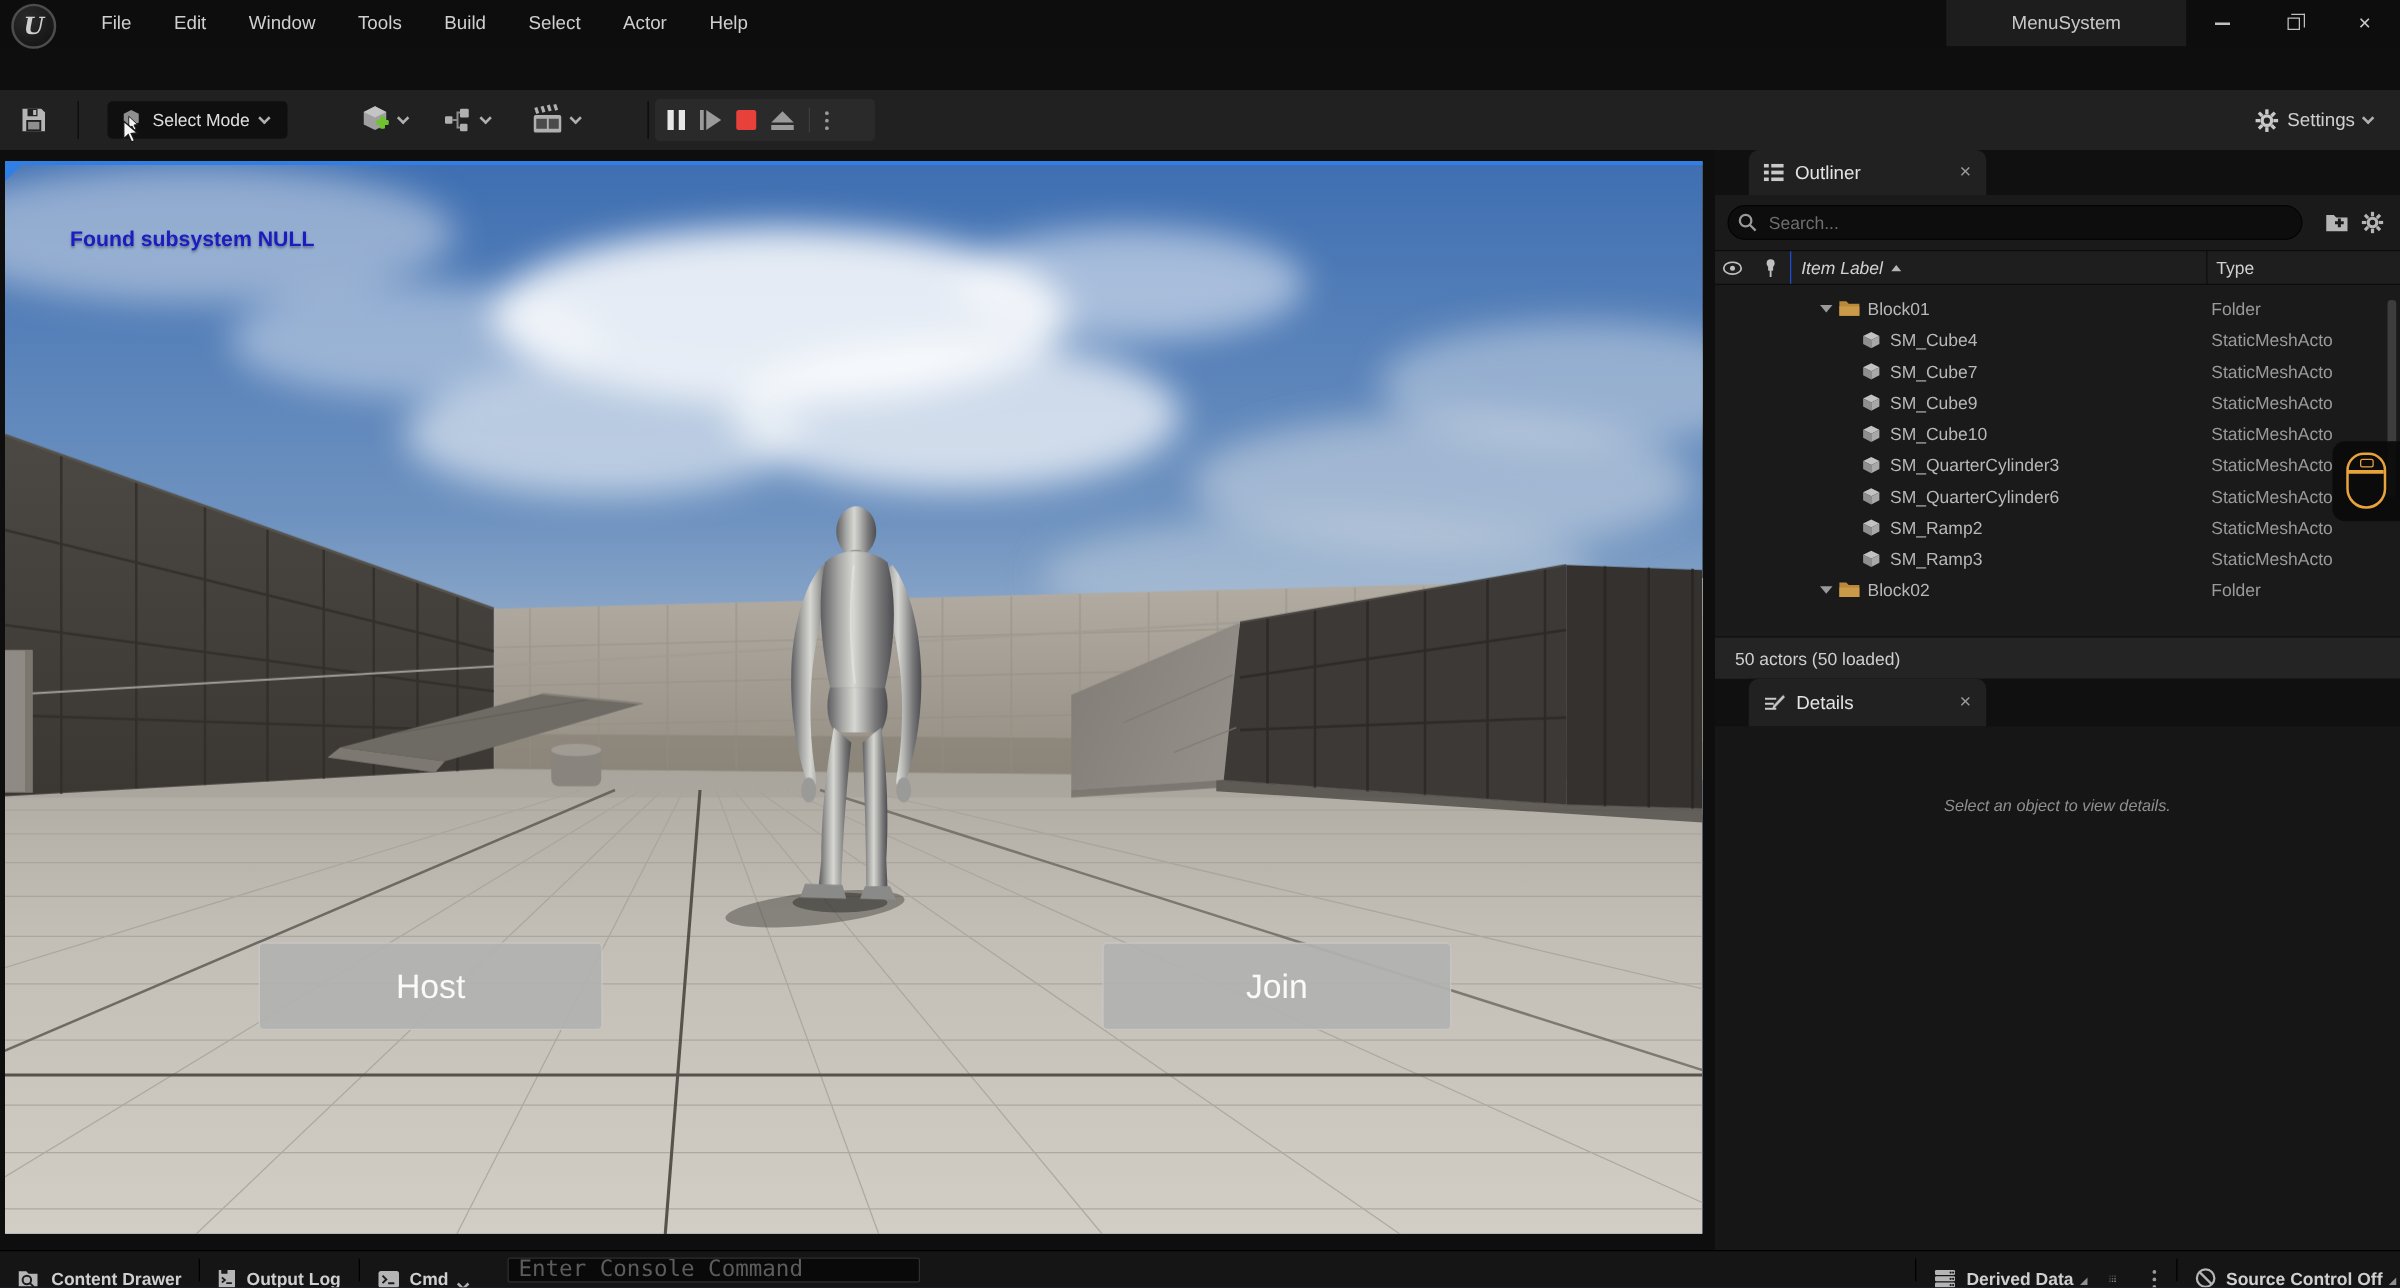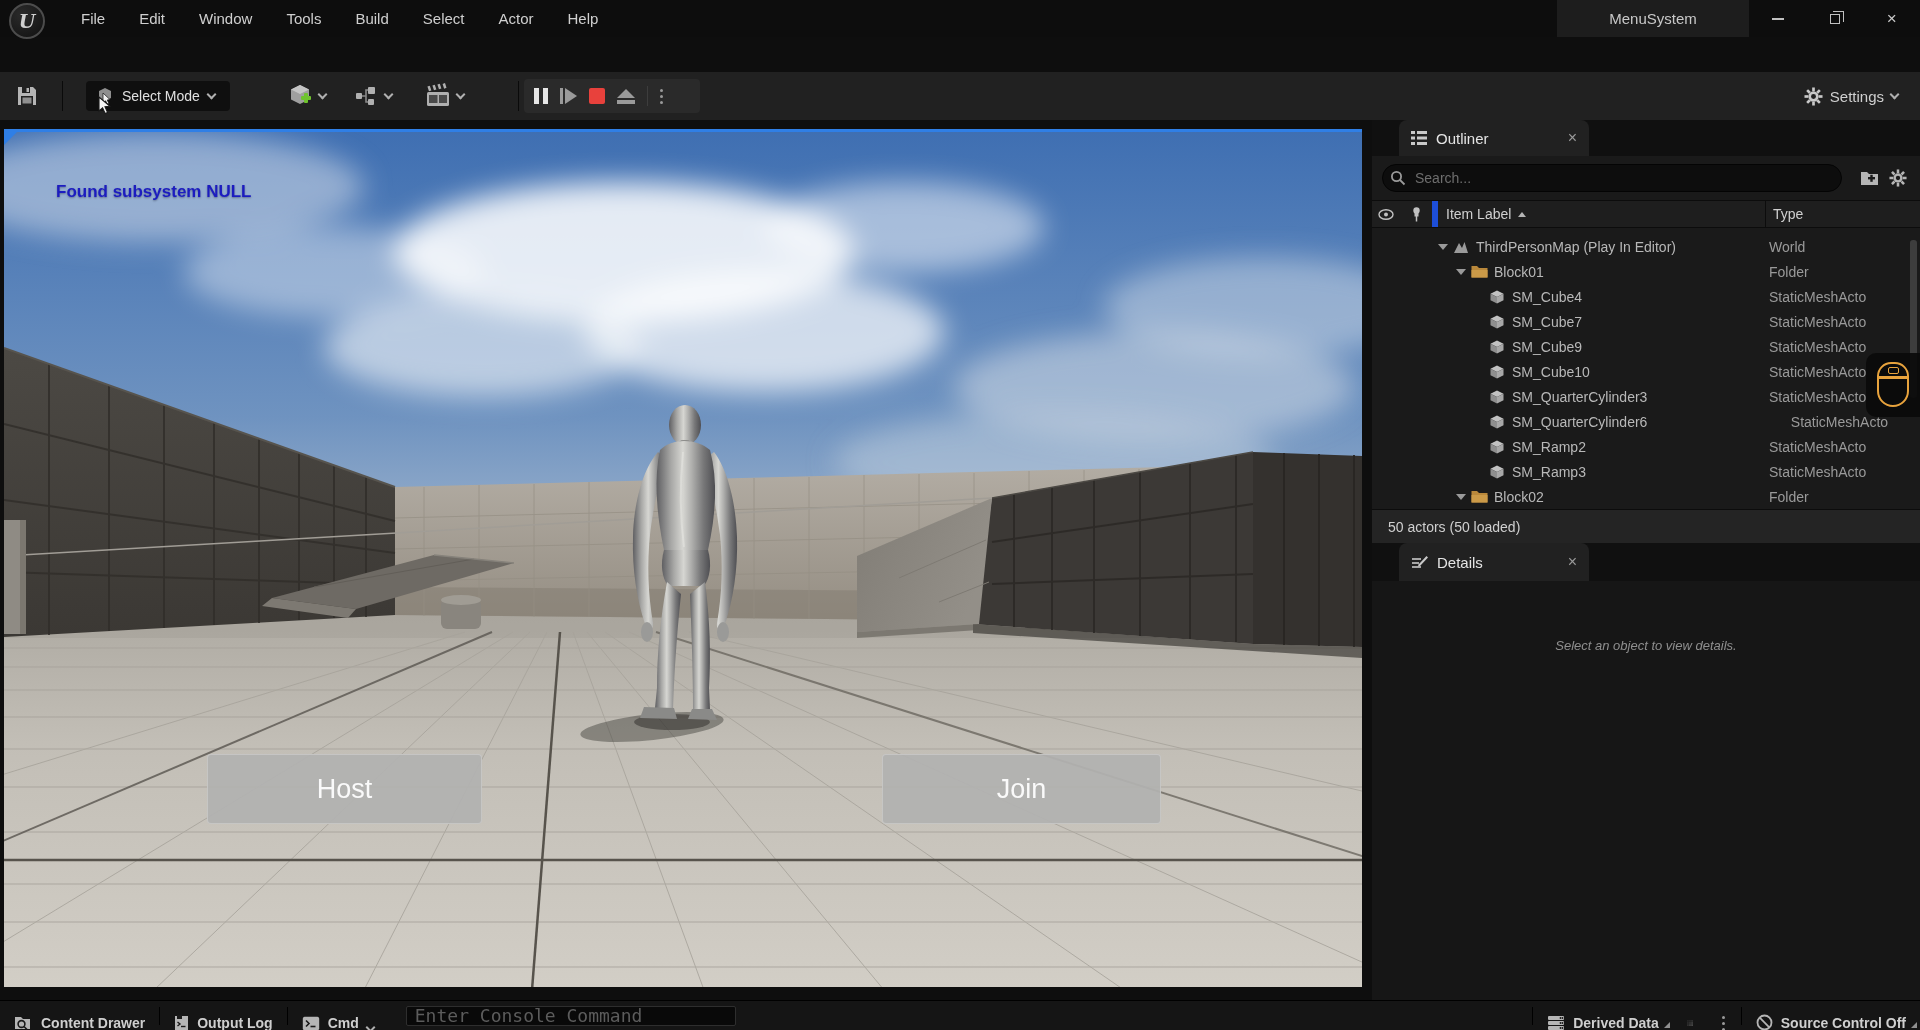--- a/index.html
+++ b/index.html
@@ -79,21 +79,21 @@
   .search-row{position:relative;height:44px;background:#1a1a1a;}
   .o-search{position:absolute;left:10px;top:8px;width:460px;height:28px;border-radius:14px;background:#0d0d0d;
     border:1px solid #040404;color:#bdbdbd;font-size:14px;padding:0 12px 0 32px;outline:none;}
   .o-search::placeholder{color:#6e6e6e;}
   .search-mag{position:absolute;left:18px;top:14px;}
   .sr-ic{position:absolute;top:13px;}
   .hdr-row{position:relative;height:28px;background:#1e1e1e;border-top:1px solid #0c0c0c;border-bottom:1px solid #0c0c0c;
     display:flex;align-items:center;font-size:14px;color:#d0d0d0;}
   .hdr-eye{width:28px;display:flex;justify-content:center;}
   .hdr-pin{width:32px;display:flex;justify-content:center;}
-  .hdr-label{flex:1;display:flex;align-items:center;gap:7px;padding-left:8px;border-left:6px solid #1d4ed8;height:100%;}
+  .hdr-label{flex:1;display:flex;align-items:center;gap:7px;padding-left:8px;border-left:1px solid #1d4ed8;height:100%;font-style:italic;}
   .sort-up{width:0;height:0;border-left:4px solid transparent;border-right:4px solid transparent;border-bottom:5px solid #b5b5b5;}
   .hdr-type{width:155px;border-left:1px solid #0c0c0c;height:100%;display:flex;align-items:center;padding-left:7px;}
   .o-rows{position:relative;height:281px;background:#1a1a1a;padding-top:6px;overflow:hidden;}
   .o-row{position:relative;height:25px;display:flex;align-items:center;font-size:14px;}
   .row-arrow{width:14px;display:flex;justify-content:center;flex:none;}
   .row-arrow i{display:block;width:0;height:0;border-left:5px solid transparent;border-right:5px solid transparent;border-top:6px solid #9a9a9a;}
   .row-icon{width:18px;display:flex;justify-content:center;flex:none;margin-left:2px;}
   .row-label{margin-left:6px;color:#b8b8b8;white-space:nowrap;}
   .row-type{position:absolute;left:397px;right:10px;color:#9a9a9a;white-space:nowrap;overflow:hidden;}
   .o-scroll{position:absolute;right:3px;top:10px;width:7px;height:264px;}
@@ -539,33 +539,20 @@
           <span>Item Label</span>
           <span class="sort-up"></span>
         </span>
         <span class="hdr-type">
           <span>Type</span>
         </span>
       </div>
 
       <div class="o-rows" id="outliner-rows">
 
-  <div class="o-row" style="padding-left: 64px;">
-    <span class="row-arrow">
-              <i></i>
-            </span>
-    <span class="row-icon ri-world">
-      <svg width="16" height="14" viewBox="0 0 16 14">
-                <polygon points="1,13 6,3 9,8 11.5,2 15,13" fill="#9a9a9a"></polygon>
-              </svg>
-    </span>
-
-    <span class="row-label">ThirdPersonMap (Play In Editor)</span>
-    <span class="row-type">World</span>
-  </div>
 
   <div class="o-row" style="padding-left: 82px;">
     <span class="row-arrow">
               <i></i>
             </span>
 
     <span class="row-icon ri-folder">
       <svg width="17" height="13" viewBox="0 0 17 13">
                 <path d="M0.5,1 L6,1 L8,3 L16.5,3 L16.5,12.5 L0.5,12.5 Z" fill="#b9883b"></path>
                 <path d="M0.5,5 L16.5,5 L16.5,12.5 L0.5,12.5 Z" fill="#cb9a48"></path>
@@ -649,21 +636,21 @@
       <svg width="14" height="14" viewBox="0 0 14 14">
         <polygon points="7,0.5 13.5,3.8 7,7 0.5,3.8" fill="#c2c2c2"></polygon>
         <polygon points="0.5,3.8 7,7 7,13.5 0.5,10.2" fill="#8e8e8e"></polygon>
         <polygon points="13.5,3.8 7,7 7,13.5 13.5,10.2" fill="#a8a8a8"></polygon>
       </svg>
     </span>
     <span class="row-label">SM_QuarterCylinder3</span>
     <span class="row-type">StaticMeshActo</span>
   </div>
 
-  <div class="o-row" style="padding-left: 100px; text-align: center;">
+  <div class="o-row" style="padding-left: 100px;">
     <span class="row-arrow" style="visibility: hidden;">
               <i></i>
             </span>
 
     <span class="row-icon ri-cube">
       <svg width="14" height="14" viewBox="0 0 14 14">
         <polygon points="7,0.5 13.5,3.8 7,7 0.5,3.8" fill="#c2c2c2"></polygon>
         <polygon points="0.5,3.8 7,7 7,13.5 0.5,10.2" fill="#8e8e8e"></polygon>
         <polygon points="13.5,3.8 7,7 7,13.5 13.5,10.2" fill="#a8a8a8"></polygon>
       </svg>

